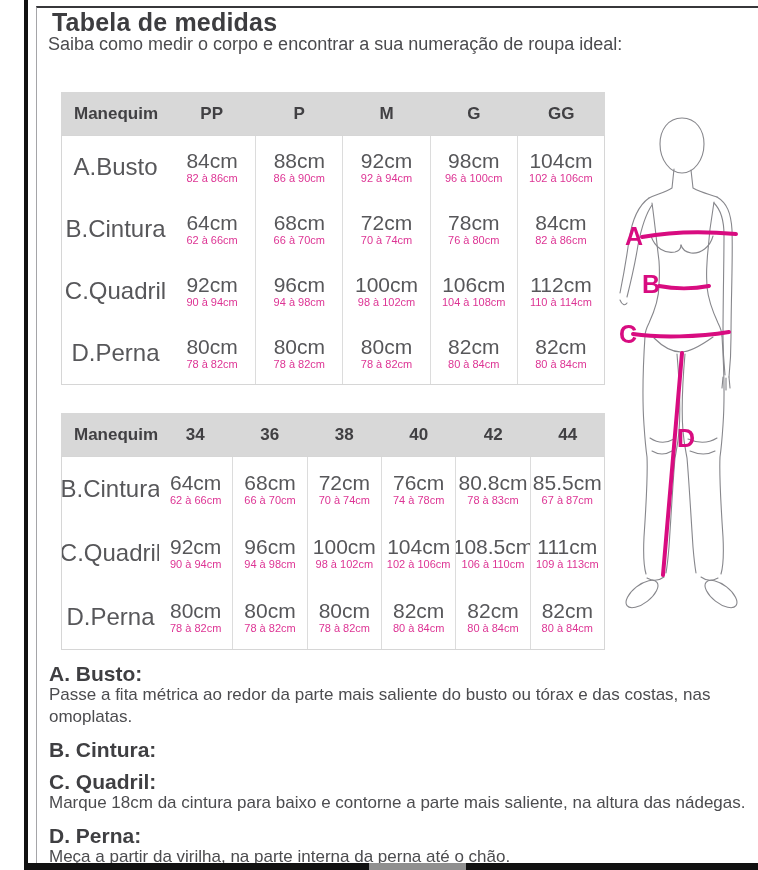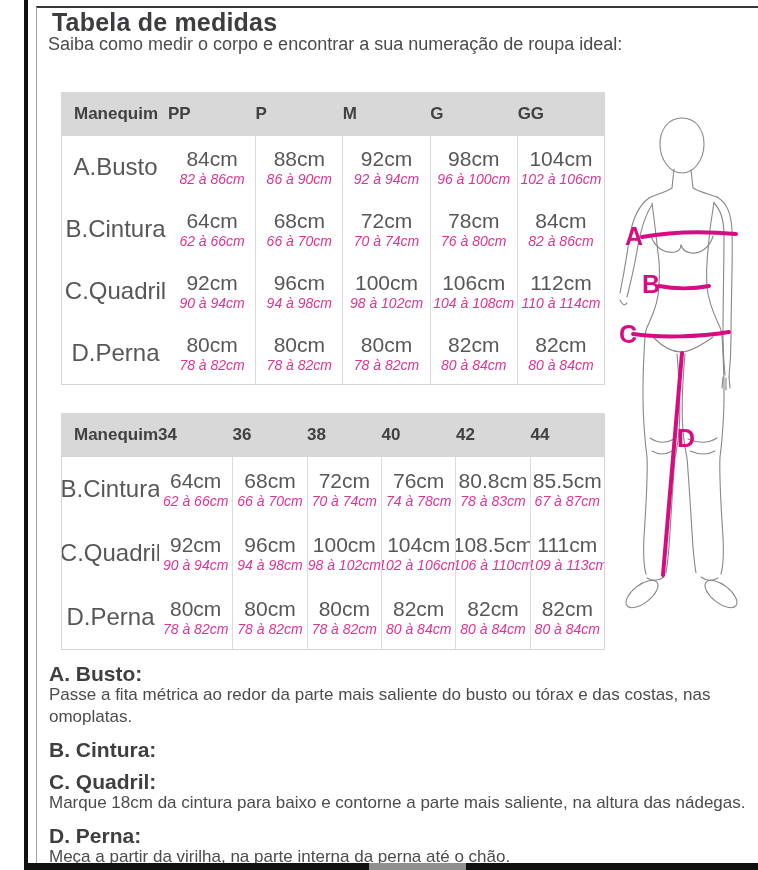--- a/index.html
+++ b/index.html
@@ -27,31 +27,31 @@
   
   .title{position:absolute;left:28px;top:8px;font-size:25px;font-weight:bold;color:var(--dark);letter-spacing:.2px;}
   .subtitle{position:absolute;left:24px;top:34px;font-size:18px;color:#4b4b4e;}
 
   
   .table{position:absolute;left:37px;width:544px;}
   .table1{top:92px;}
   .table2{top:413px;}
   .t-head{display:flex;align-items:center;background:var(--header-bg);height:43px;
     font-weight:bold;font-size:17px;color:#414043;}
-  .t-head .hcell{flex:1;}
+  .t-head .hcell{flex:1;text-align:center;}
   .t-head .hcell.label{flex:0 0 var(--labw);text-align:left;padding-left:13px;}
   .t-body{border:1px solid var(--tbl-border);background:#fff;}
   .t-row{display:flex;height:var(--rowh);}
   .cell{flex:1;display:flex;flex-direction:column;justify-content:center;align-items:center;
     border-left:1px solid #dcdcdc;overflow:hidden;}
   .cell.label{flex:0 0 var(--labw);border-left:none;font-size:24px;color:#57575a;
     flex-direction:row;}
   .t-row .cell:nth-child(2){border-left:none;}
   .val{font-size:21px;color:#57575a;line-height:1.12;white-space:nowrap;}
-  .range{font-size:14px;color:var(--pink-text);line-height:1.15;white-space:nowrap;font-style:italic;}
+  .range{font-size:11px;color:var(--pink-text);line-height:1.15;white-space:nowrap;}
   .table1{--labw:107px;--rowh:62px;}
   .table2{--labw:97px;--rowh:64px;}
 
   
   .figure{position:absolute;left:595px;top:95px;width:152px;height:565px;}
   .sketch{fill:none;stroke:#87878c;stroke-width:1.1;stroke-linecap:round;}
   .pinkline{fill:none;stroke:var(--pink-line);stroke-width:4;stroke-linecap:round;}
   .pinklabel{fill:var(--pink-line);font-family:"Liberation Sans","DejaVu Sans",sans-serif;
     font-size:25px;font-weight:bold;}
 

